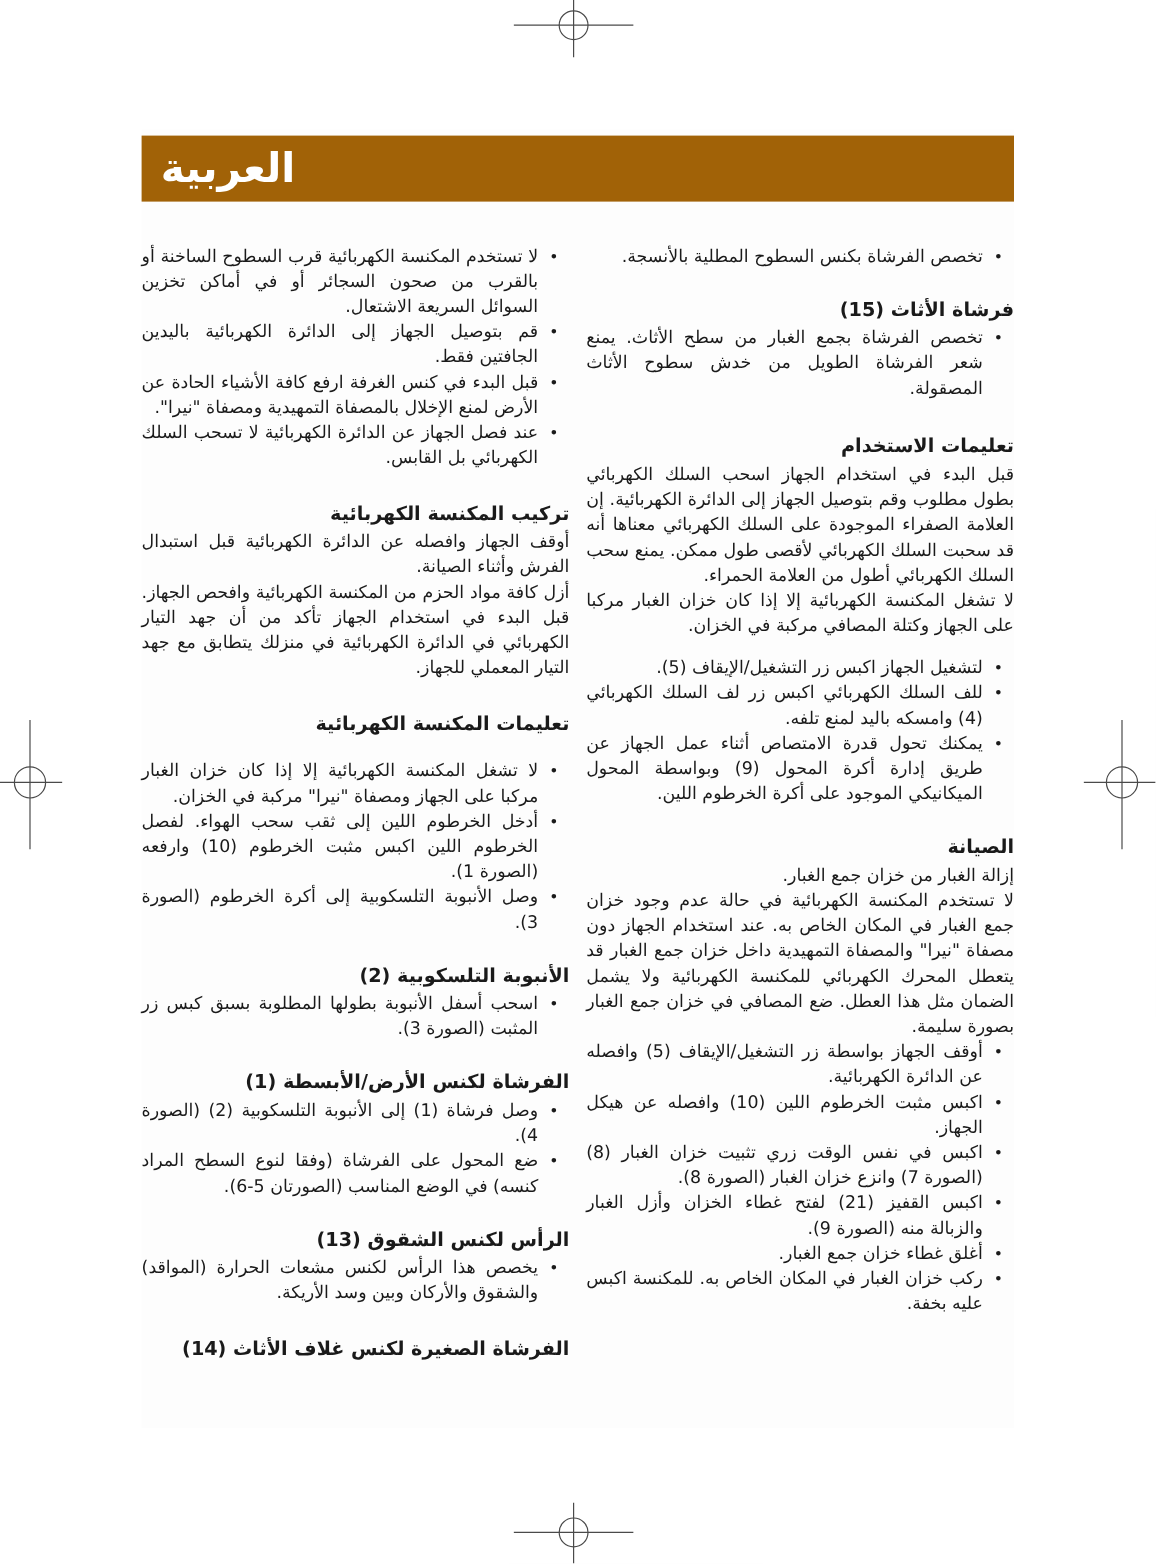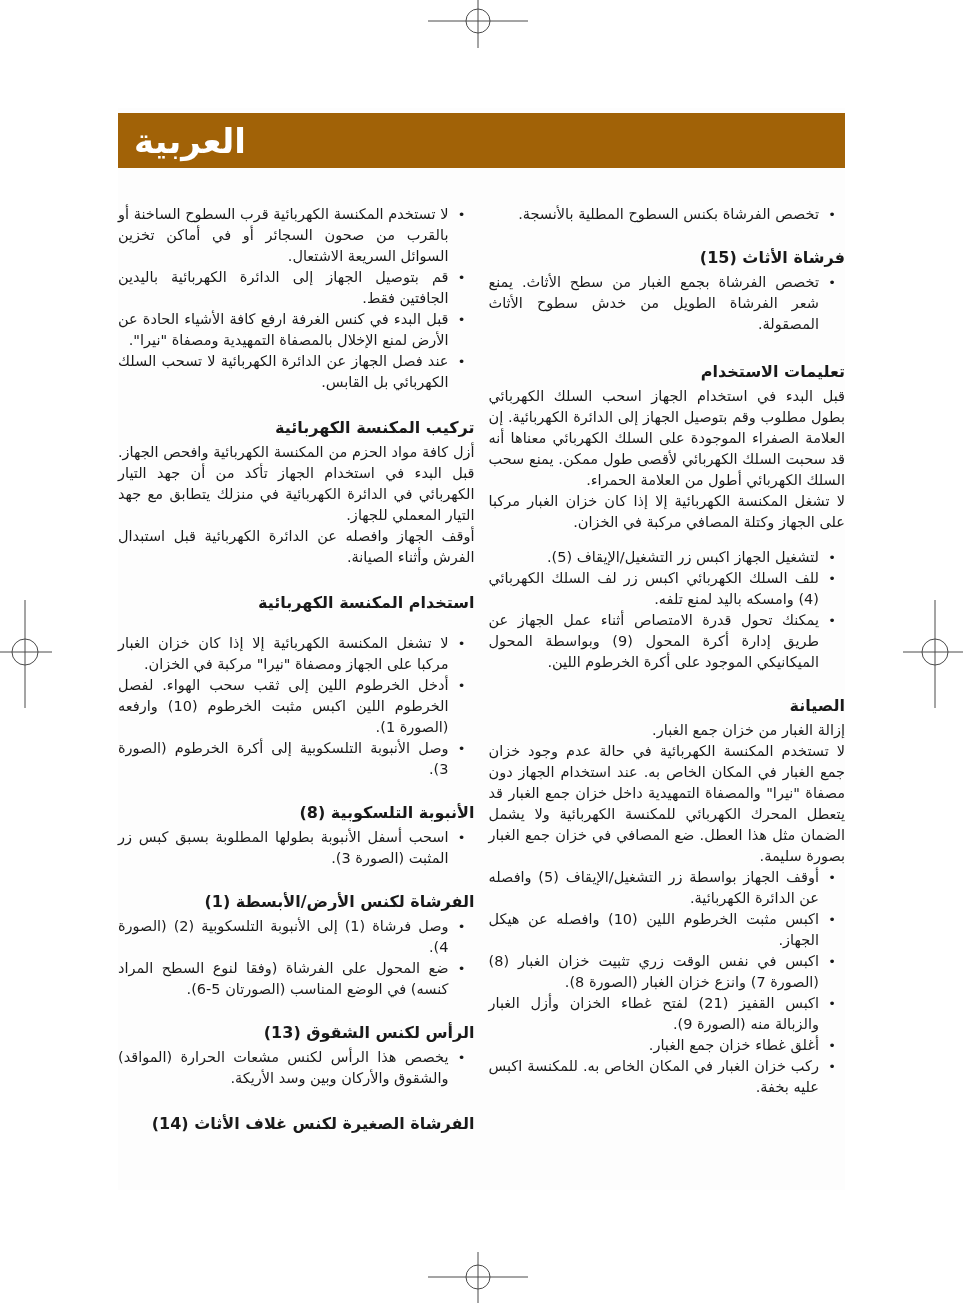--- a/index.html
+++ b/index.html
@@ -131,39 +131,39 @@
       <div class="bullet">
         <span class="dot">•</span>
         <span class="btext">قبل البدء في كنس الغرفة ارفع كافة الأشياء الحادة عن الأرض لمنع الإخلال بالمصفاة التمهيدية ومصفاة "نيرا".</span>
       </div>
       <div class="bullet">
         <span class="dot">•</span>
         <span class="btext">عند فصل الجهاز عن الدائرة الكهربائية لا تسحب السلك الكهربائي بل القابس.</span>
       </div>
       <div class="gap" style="height: 24px;"></div>
       <div class="heading">تركيب المكنسة الكهربائية</div>
+      <div class="para bold">أوقف الجهاز وافصله عن الدائرة الكهربائية قبل استبدال الفرش وأثناء الصيانة.</div>
       <div class="para">أزل كافة مواد الحزم من المكنسة الكهربائية وافحص الجهاز. قبل البدء في استخدام الجهاز تأكد من أن جهد التيار الكهربائي في الدائرة الكهربائية في منزلك يتطابق مع جهد التيار المعملي للجهاز.</div>
-      <div class="para bold">أوقف الجهاز وافصله عن الدائرة الكهربائية قبل استبدال الفرش وأثناء الصيانة.</div>
       <div class="gap" style="height: 24px;"></div>
-      <div class="heading">استخدام المكنسة الكهربائية</div>
+      <div class="heading">تعليمات المكنسة الكهربائية</div>
       <div class="gap" style="height: 16px;"></div>
       <div class="bullet">
         <span class="dot">•</span>
         <span class="btext">لا تشغل المكنسة الكهربائية إلا إذا كان خزان الغبار مركبا على الجهاز ومصفاة "نيرا" مركبة في الخزان.</span>
       </div>
       <div class="bullet">
         <span class="dot">•</span>
         <span class="btext">أدخل الخرطوم اللين إلى ثقب سحب الهواء. لفصل الخرطوم اللين اكبس مثبت الخرطوم (10) وارفعه (الصورة 1).</span>
       </div>
       <div class="bullet">
         <span class="dot">•</span>
         <span class="btext">وصل الأنبوبة التلسكوبية إلى أكرة الخرطوم (الصورة 3).</span>
       </div>
       <div class="gap" style="height: 22px;"></div>
-      <div class="heading">الأنبوبة التلسكوبية (8)</div>
+      <div class="heading">الأنبوبة التلسكوبية (2)</div>
       <div class="bullet">
         <span class="dot">•</span>
         <span class="btext">اسحب أسفل الأنبوبة بطولها المطلوبة بسبق كبس زر المثبت (الصورة 3).</span>
       </div>
       <div class="gap" style="height: 22px;"></div>
       <div class="heading">الفرشاة لكنس الأرض/الأبسطة (1)</div>
       <div class="bullet">
         <span class="dot">•</span>
         <span class="btext">وصل فرشاة (1) إلى الأنبوبة التلسكوبية (2) (الصورة 4).</span>
       </div>

